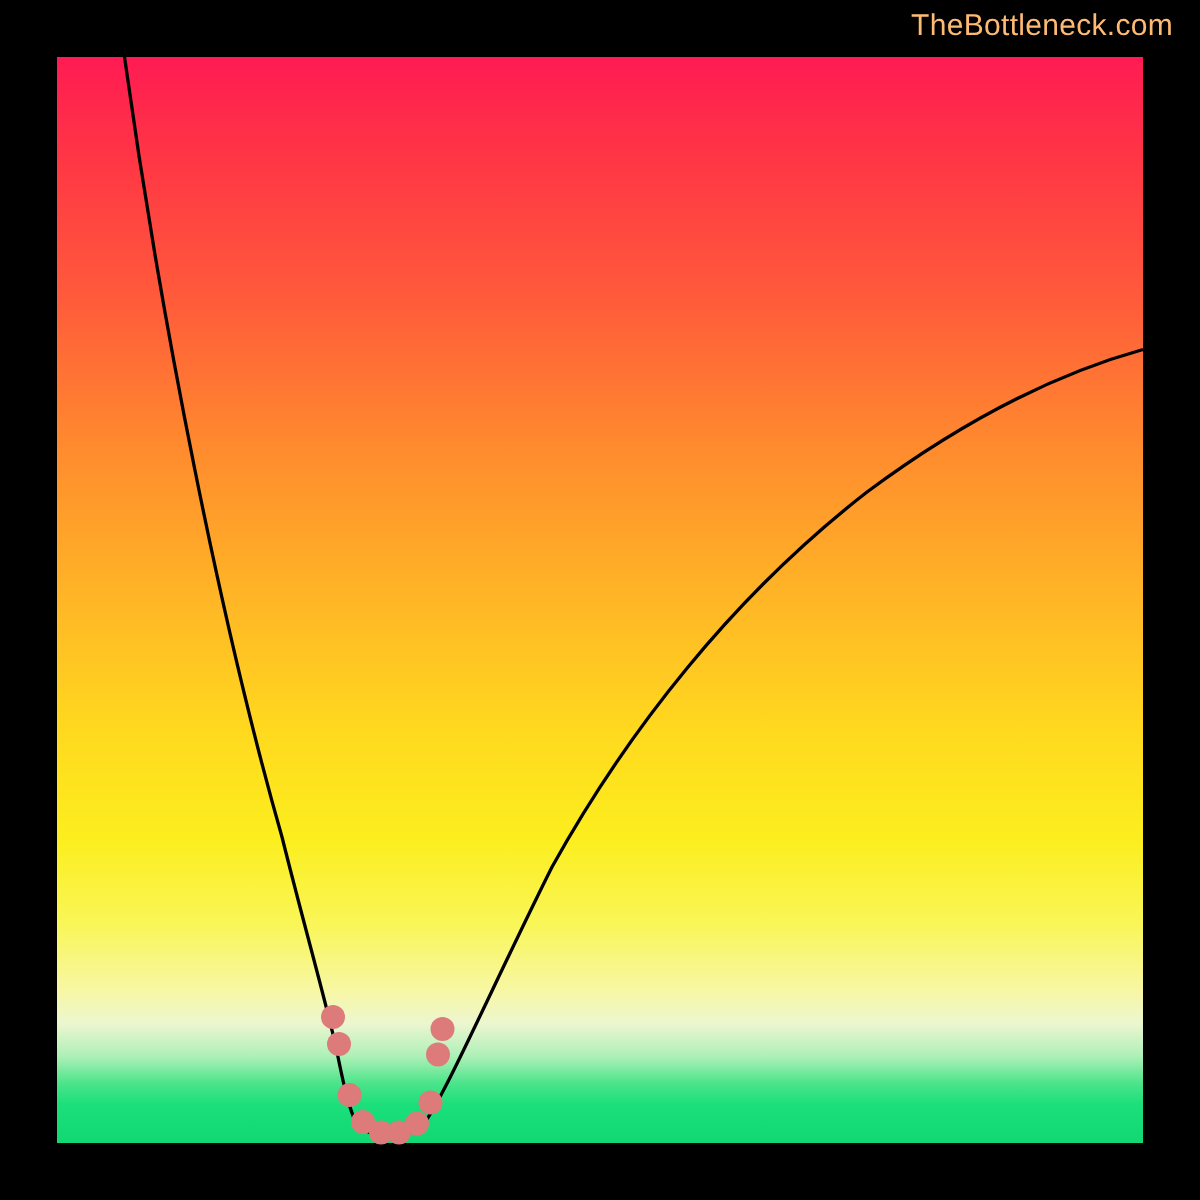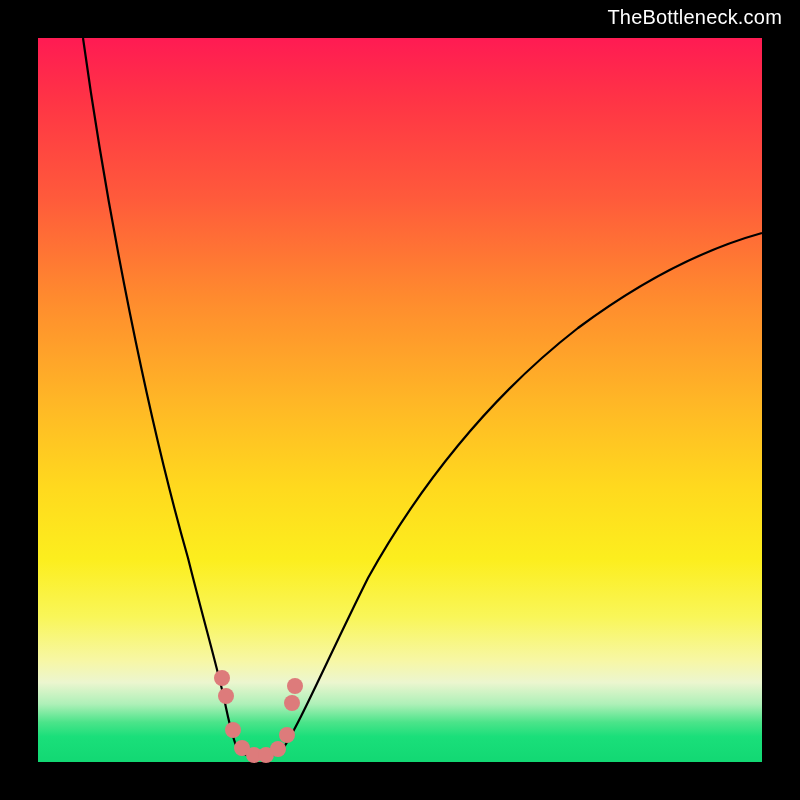--- a/index.html
+++ b/index.html
@@ -41,21 +41,21 @@
       #aef0b8 92%,
       #4ce48a 94.5%,
       #1adf7a 96.5%,
       #12d873 100%
     );
   }
   .watermark {
     position: absolute;
     top: 6px;
     right: 18px;
-    color: #ffffff;
+    color: #fdba74;
     font-size: 20px;
     letter-spacing: 0.2px;
     font-weight: 500;
   }
   svg.curves {
     position: absolute;
     left: 38px;
     top: 38px;
     width: 724px;
     height: 724px;

